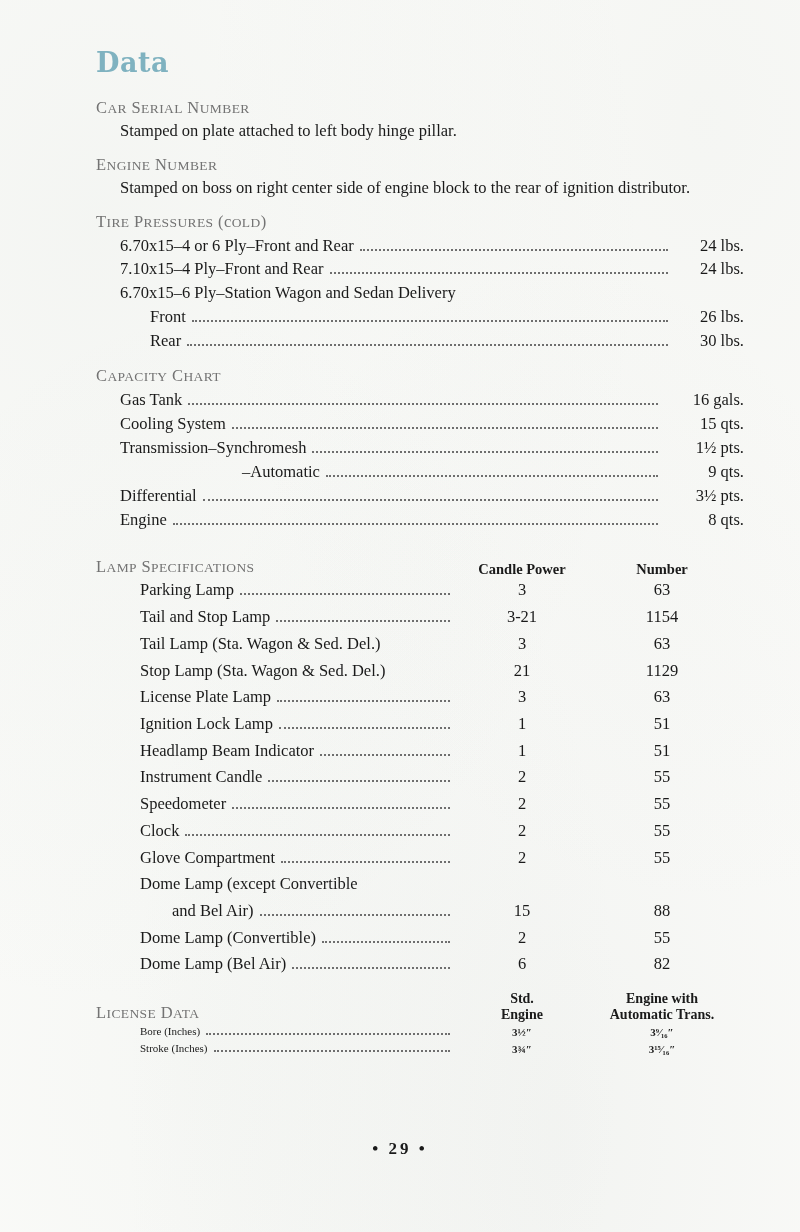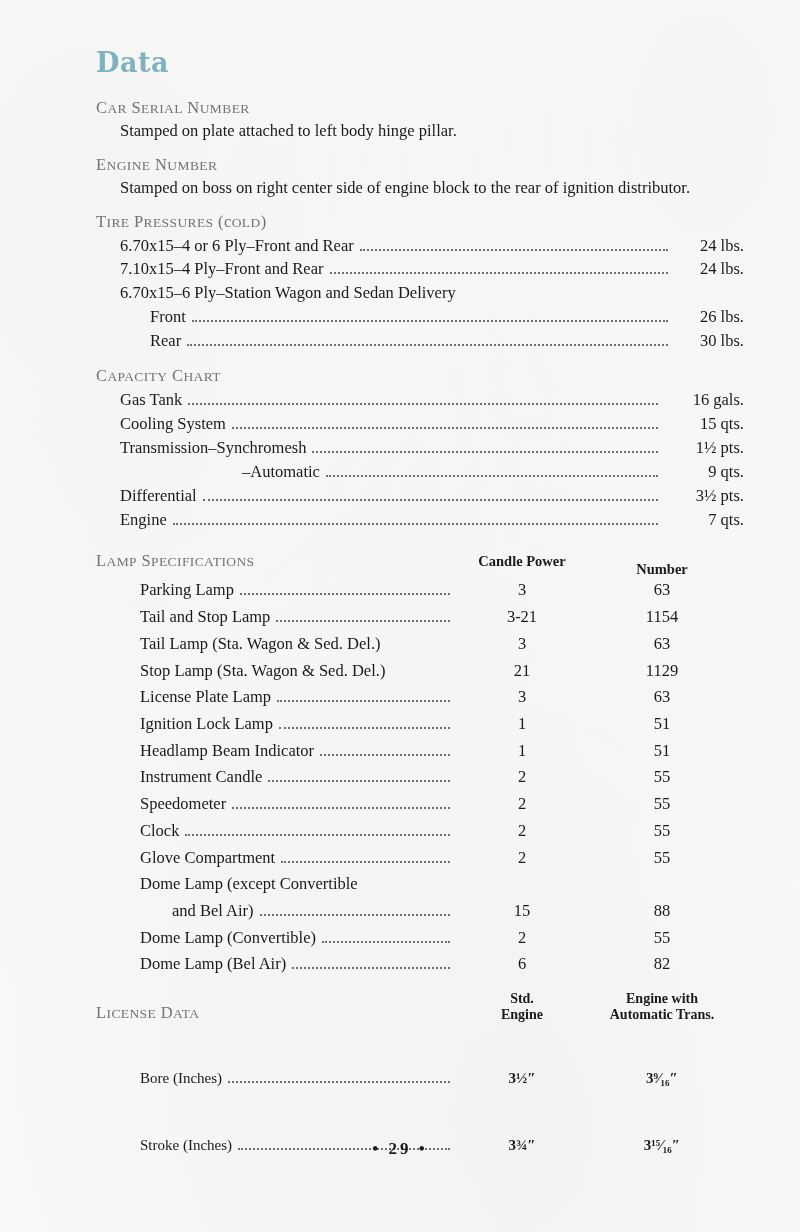--- a/index.html
+++ b/index.html
@@ -87,21 +87,21 @@
     white-space: nowrap;
     text-align: right;
   }
   .tire-row .val { width: 72px; }
   .cap-row .val { width: 82px; }
 
   
   .lamp-wrap { margin-top: 4px; }
   .lamp-headrow {
     display: flex;
-    align-items: center;
+    align-items: flex-end;
     font-size: 16.5px;
   }
   .lamp-headrow .h-left { width: 356px; }
   .lamp-col-cp, .lamp-col-num {
     text-align: center;
     font-weight: bold;
     font-size: 14.5px;
     line-height: 1.15;
   }
   .lamp-col-cp { width: 140px; }
@@ -148,23 +148,22 @@
   .lic-col {
     text-align: center;
     font-weight: bold;
     font-size: 14px;
     line-height: 1.15;
     width: 140px;
   }
   .lic-row {
     display: flex;
     align-items: center;
-    font-size: 15px;
+    font-size: 11px;
     line-height: 1.5;
-    margin-top: 44px;
   }
   .lic-row .name-cell {
     width: 356px;
     display: flex;
     align-items: baseline;
     padding-left: 44px;
     box-sizing: border-box;
   }
   .lic-row .name-cell .nm { white-space: nowrap; }
   .lic-row .name-cell .dots {
@@ -259,21 +258,21 @@
         <span class="val">9 qts.</span>
       </div>
       <div class="row cap-row">
         <span class="label">Differential</span>
         <span class="dots"></span>
         <span class="val">3½ pts.</span>
       </div>
       <div class="row cap-row">
         <span class="label">Engine</span>
         <span class="dots"></span>
-        <span class="val">7 qts.</span>
+        <span class="val">8 qts.</span>
       </div>
     </div>
 
     <div class="sec lamp-wrap">
       <div class="lamp-headrow">
         <div class="h-left">
           <span class="section-head">L<span class="small-caps">AMP</span> S<span class="small-caps">PECIFICATIONS</span></span>
         </div>
         <div class="lamp-col-cp">Candle Power</div>
         <div class="lamp-col-num">Number</div>

